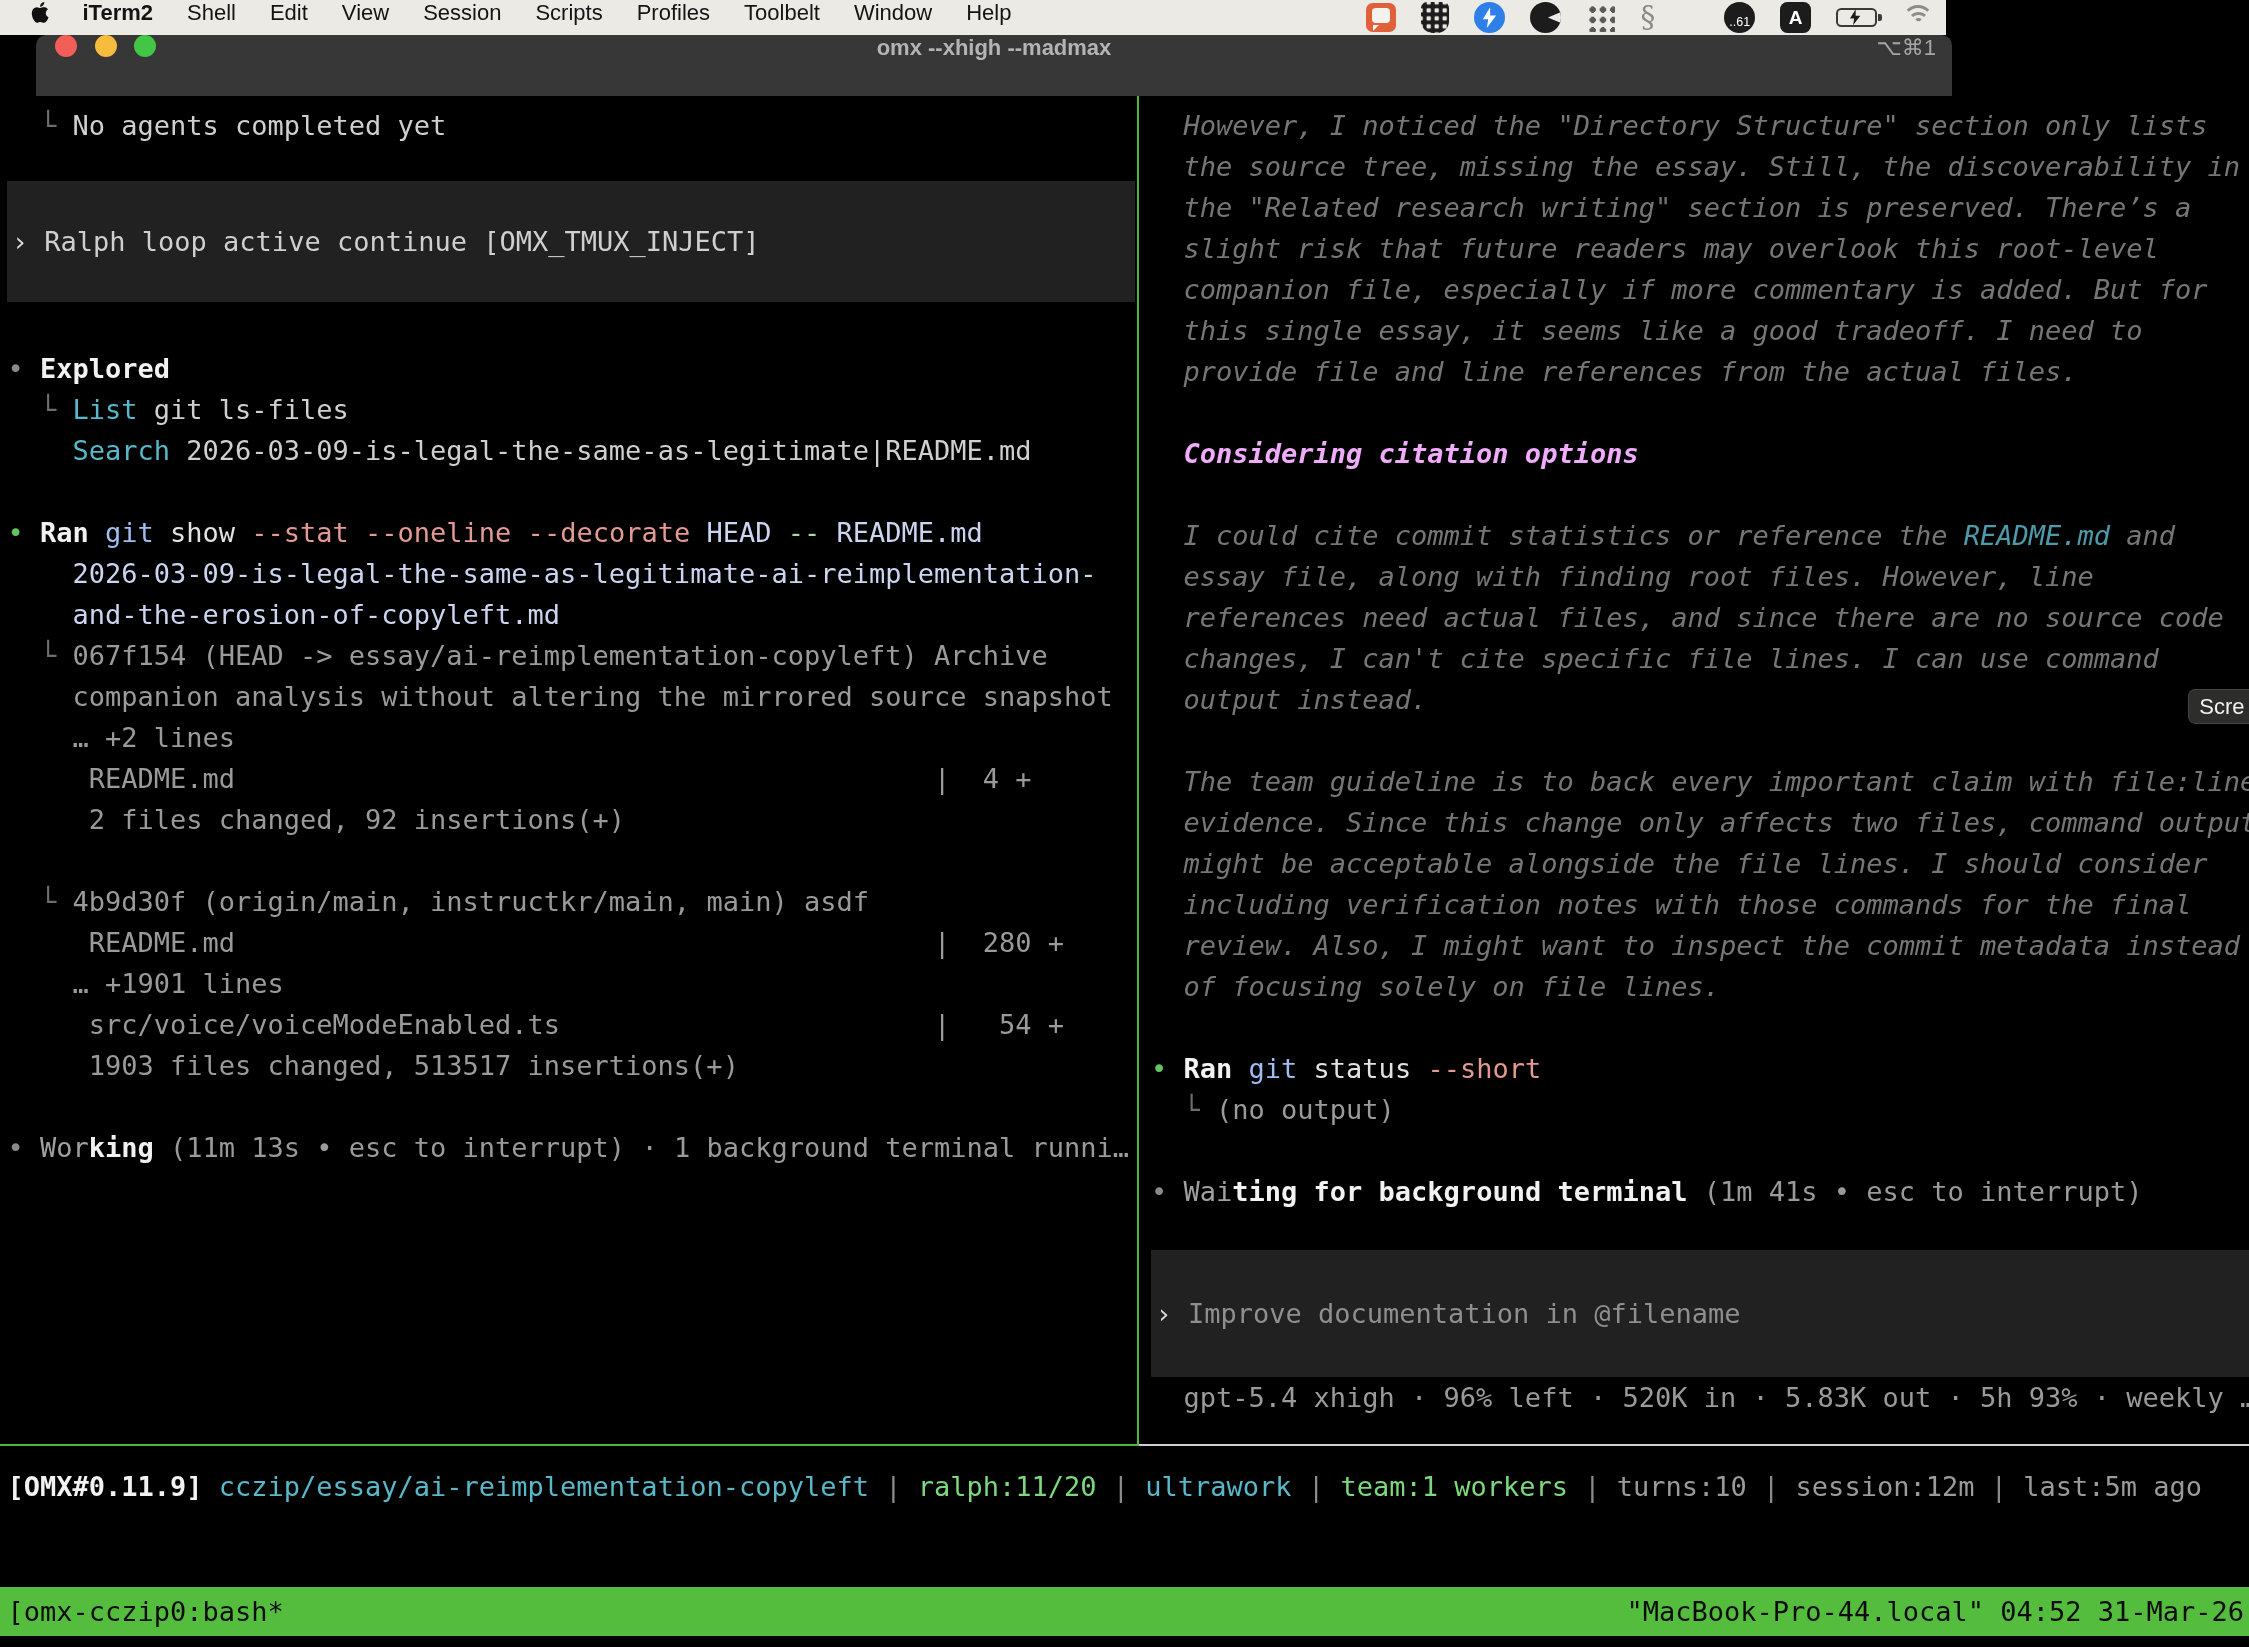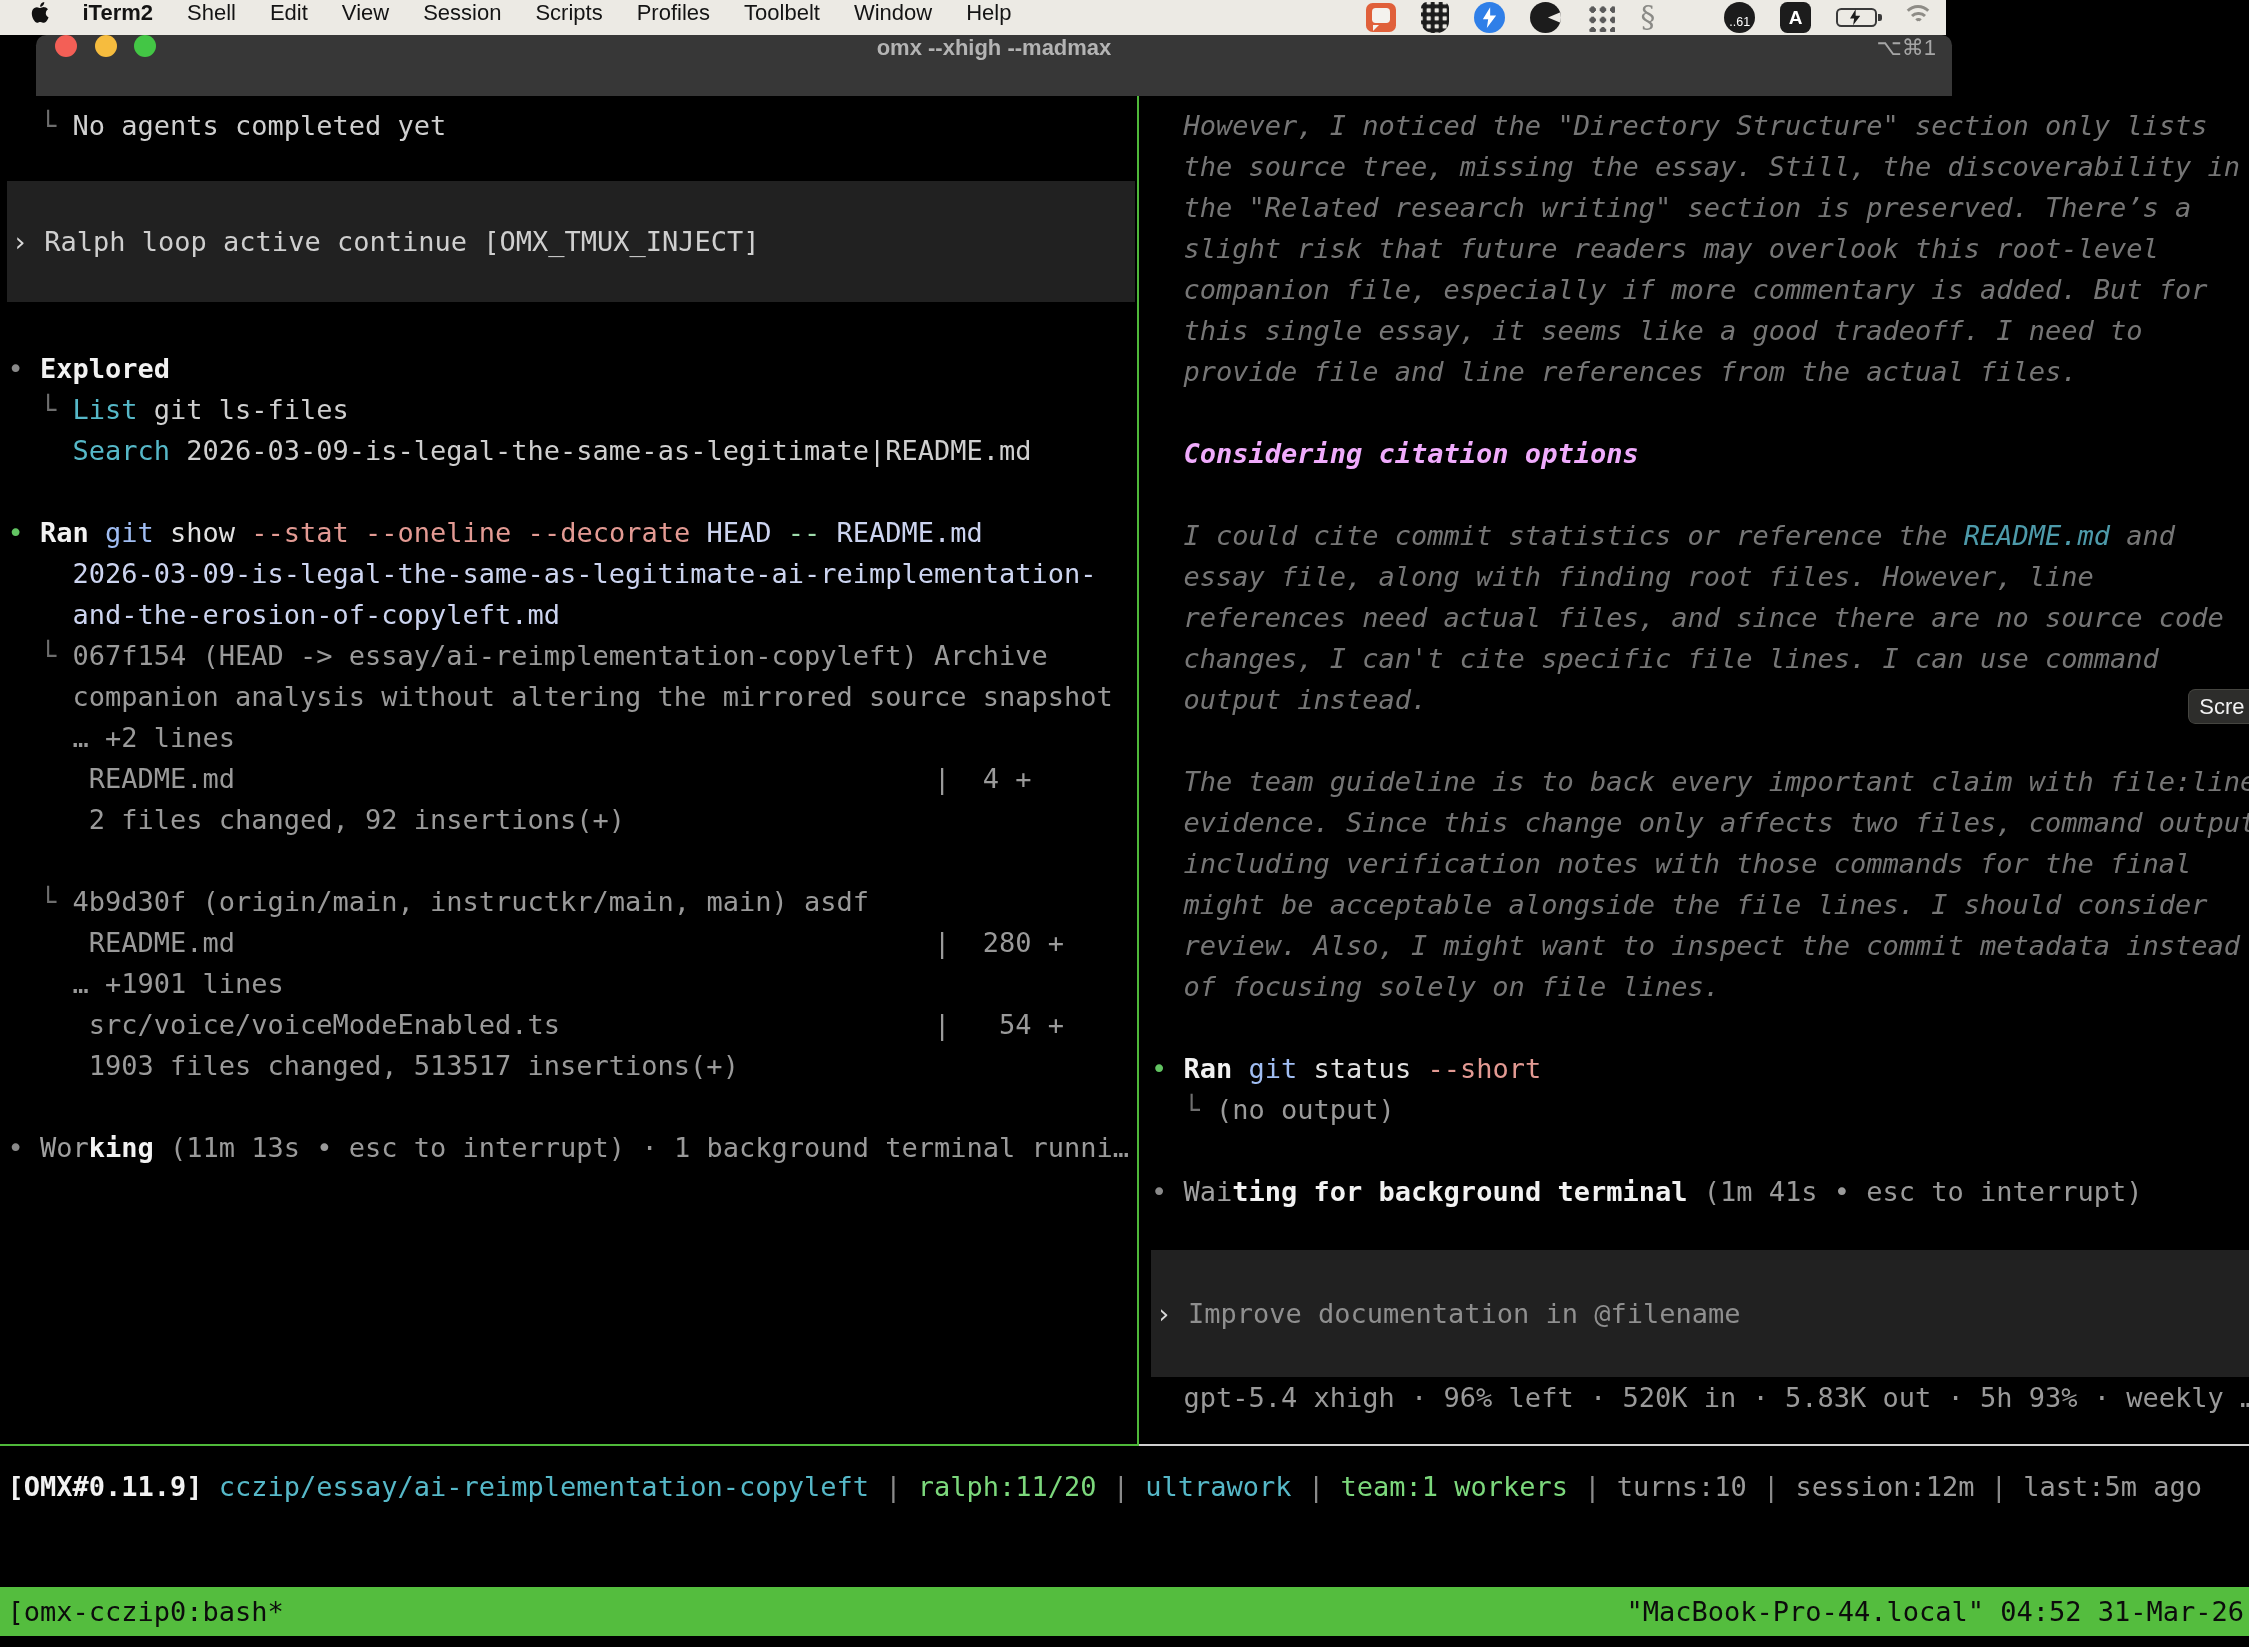--- a/index.html
+++ b/index.html
@@ -197,22 +197,22 @@
       <div class="tline"><span class="c-boldthink">  Considering citation options</span></div>
       <div class="gap"></div>
       <div class="tline"><span class="c-think">  I could cite commit statistics or reference the </span><span class="c-tealitalic">README.md</span><span class="c-think"> and</span></div>
       <div class="tline"><span class="c-think">  essay file, along with finding root files. However, line</span></div>
       <div class="tline"><span class="c-think">  references need actual files, and since there are no source code</span></div>
       <div class="tline"><span class="c-think">  changes, I can't cite specific file lines. I can use command</span></div>
       <div class="tline"><span class="c-think">  output instead.</span></div>
       <div class="gap"></div>
       <div class="tline"><span class="c-think">  The team guideline is to back every important claim with file:line</span></div>
       <div class="tline"><span class="c-think">  evidence. Since this change only affects two files, command output</span></div>
+      <div class="tline"><span class="c-think">  might be acceptable alongside the file lines. I should consider</span></div>
       <div class="tline"><span class="c-think">  including verification notes with those commands for the final</span></div>
-      <div class="tline"><span class="c-think">  might be acceptable alongside the file lines. I should consider</span></div>
       <div class="tline"><span class="c-think">  review. Also, I might want to inspect the commit metadata instead</span></div>
       <div class="tline"><span class="c-think">  of focusing solely on file lines.</span></div>
       <div class="gap"></div>
       <div class="tline"><span class="c-gbullet">• </span><span class="c-boldwhite">Ran</span><span class="c-w"> </span><span class="c-blue">git</span><span class="c-w"> status </span><span class="c-salmon">--short</span></div>
       <div class="tline"><span class="c-treedim">  └ </span><span class="c-gray">(no output)</span></div>
       <div class="gap"></div>
       <div class="tline"><span class="c-dim">• </span><span class="c-dim2">Wai</span><span class="c-boldwhite">ting for background terminal</span><span class="c-gray"> (1m 41s • esc to interrupt)</span></div>
       <div class="gap" style="height: 38px;"></div>
       <div class="tbox box-input">
         <div class="tline"><span class="c-arrow">› </span><span class="c-ghost">Improve documentation in @filename</span></div>

